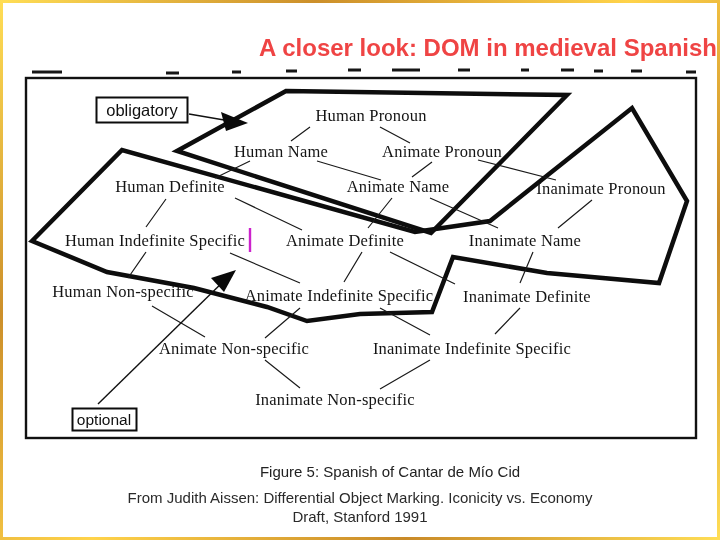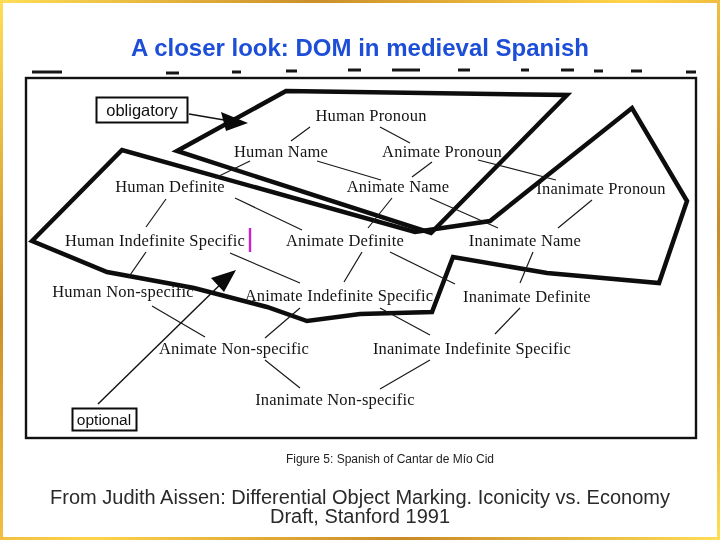--- a/index.html
+++ b/index.html
@@ -7,33 +7,33 @@
     position:relative;
     width:714px;height:534px;
     background:#ffffff;
     border:3px solid;
     border-image:linear-gradient(135deg,#ffdd55,#cc8f2a,#ffd34a,#c98a28,#ffdd55) 1;
     overflow:hidden;
     font-family:"Liberation Sans",sans-serif;
   }
   .title{
     position:absolute;left:0;top:31px;width:714px;
-    text-align:center;
+    text-align:right;
     font-family:"Liberation Sans",sans-serif;
-    font-size:24px;font-weight:bold;color:#1d4ed8;
+    font-size:24px;font-weight:bold;color:#ef4444;
   }
   .caption{
-    position:absolute;left:57px;top:449px;width:660px;
+    position:absolute;left:57px;top:460px;width:660px;
     text-align:center;
-    font-size:12px;color:#222;
+    font-size:15px;color:#222;
   }
   .attribution{
     position:absolute;left:0;top:485px;width:714px;
     text-align:center;
-    font-size:20px;line-height:19px;color:#2a2a2a;
+    font-size:15px;line-height:19px;color:#2a2a2a;
   }
   svg{position:absolute;left:0;top:0;}
   .nodelab{
     font-family:"Liberation Serif","DejaVu Serif",serif;
     font-size:16.5px;fill:#141414;letter-spacing:0.2px;
   }
   .boxlab{
     font-family:"Liberation Sans",sans-serif;
     fill:#101010;
   }

